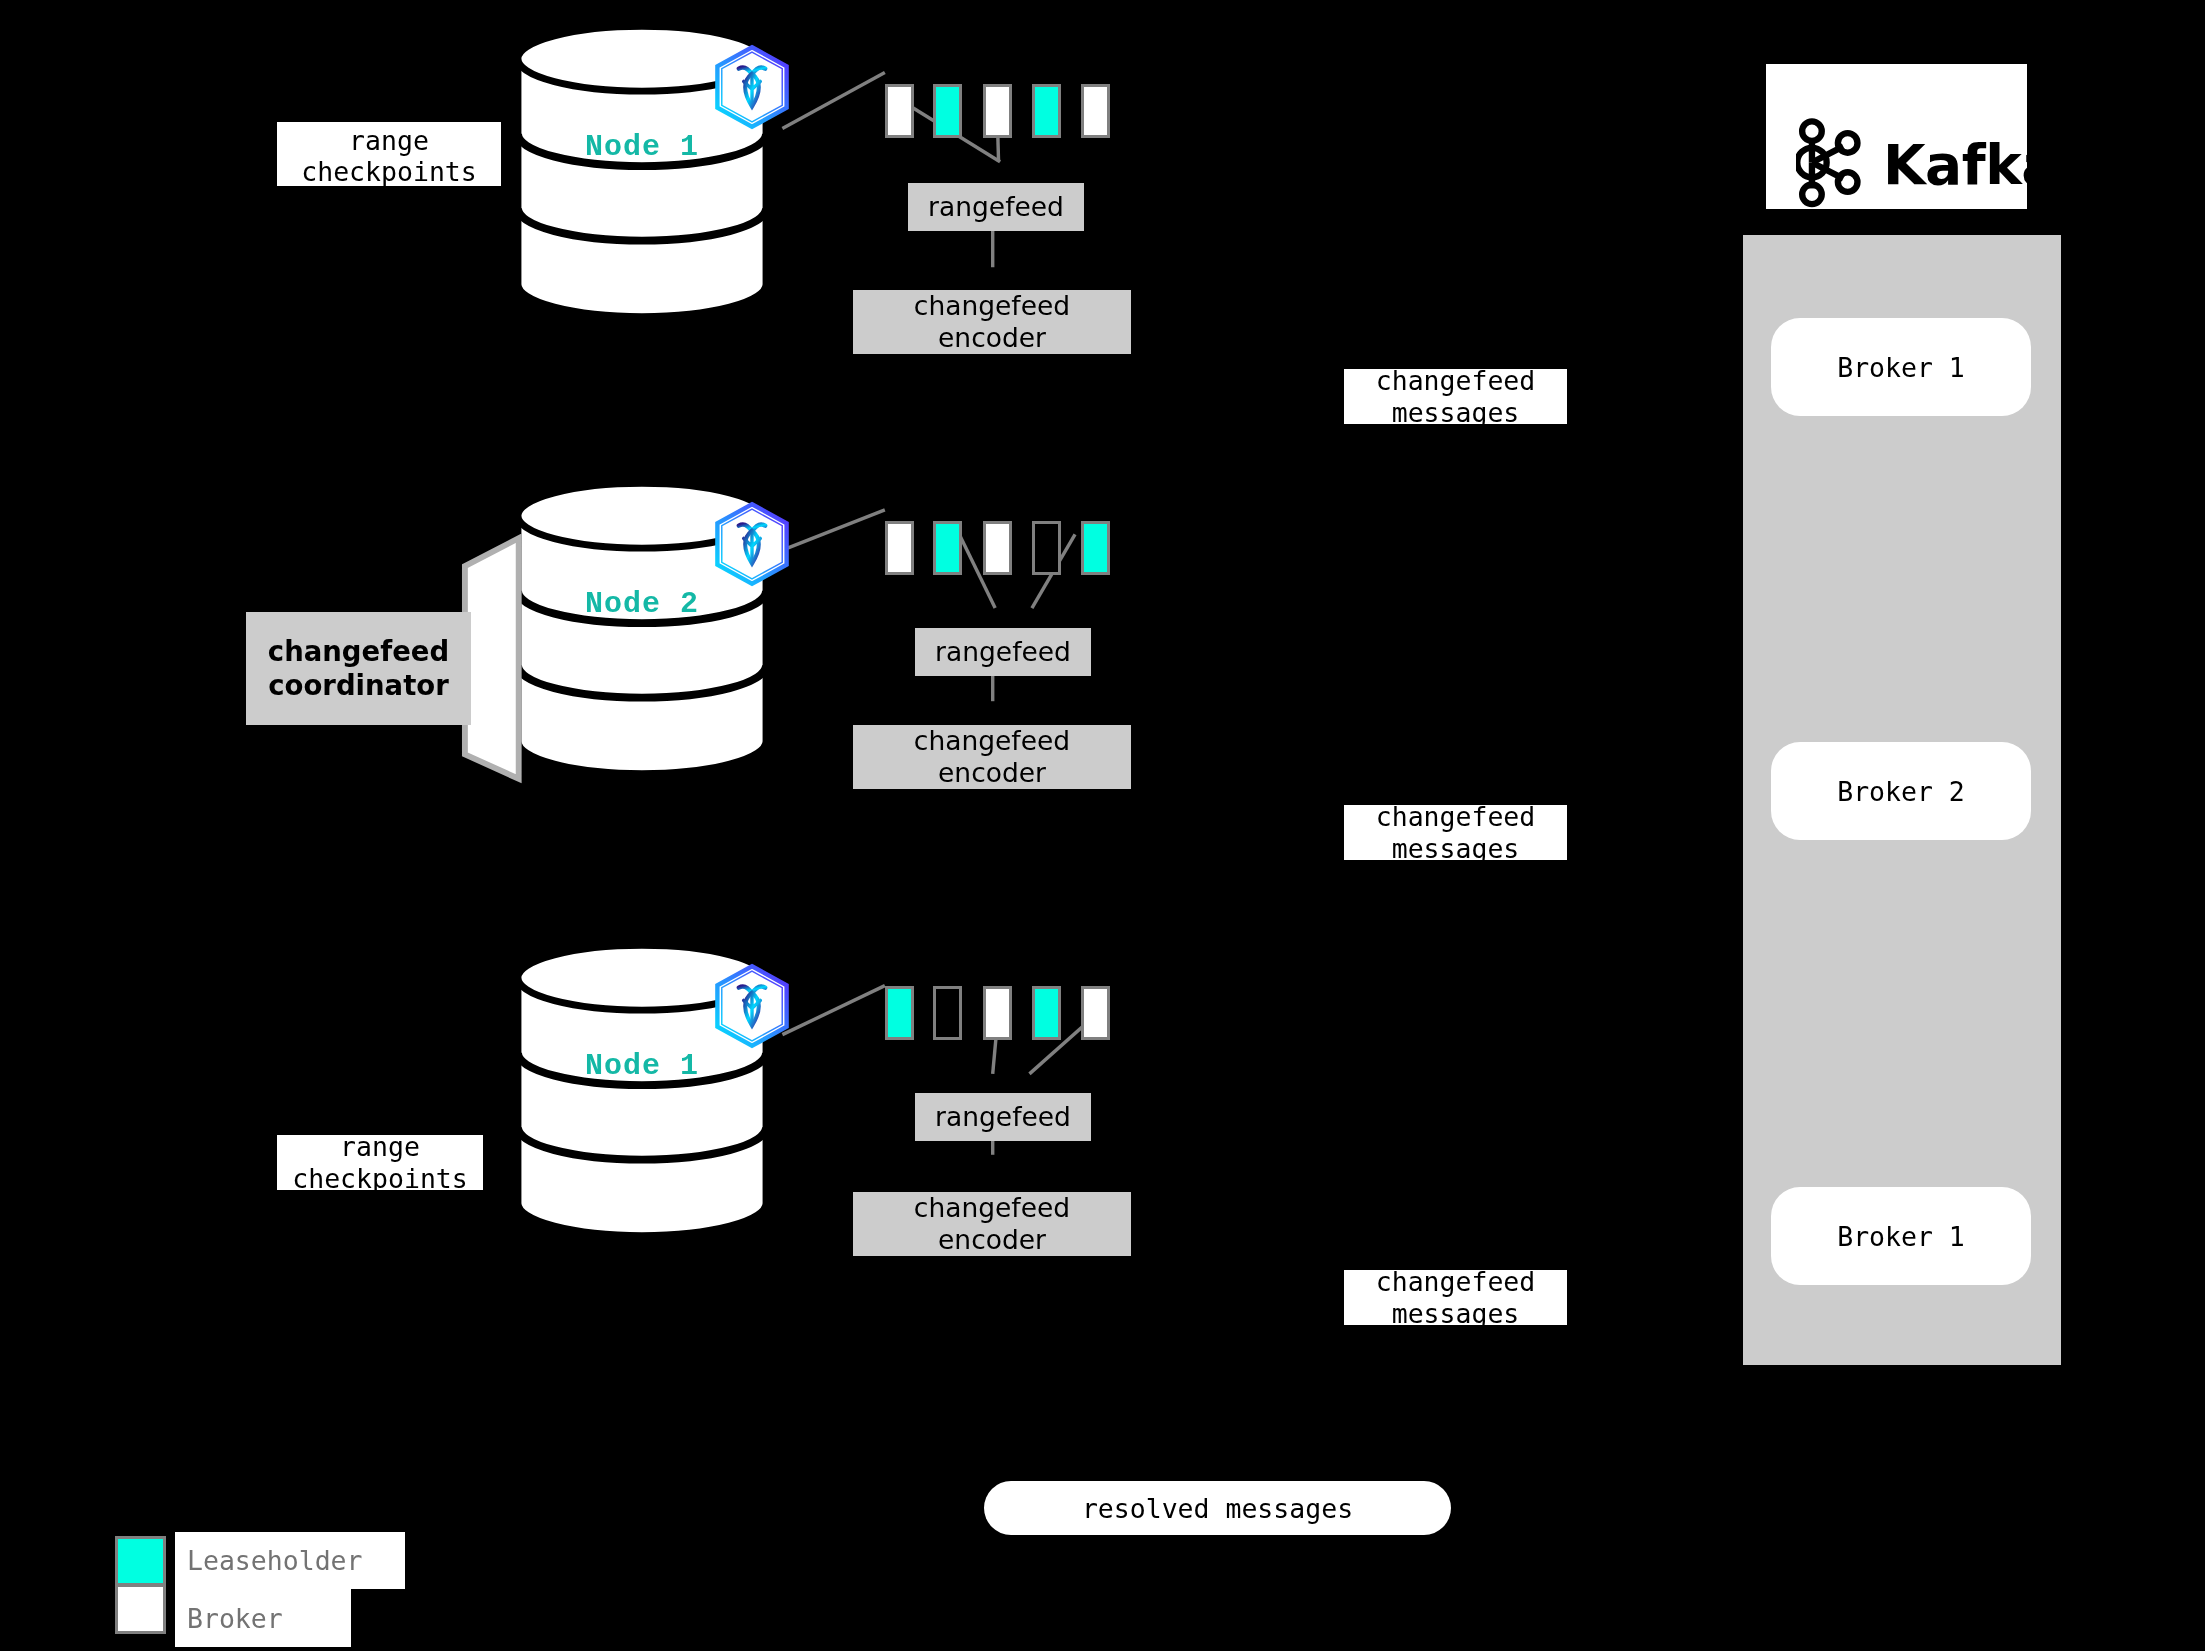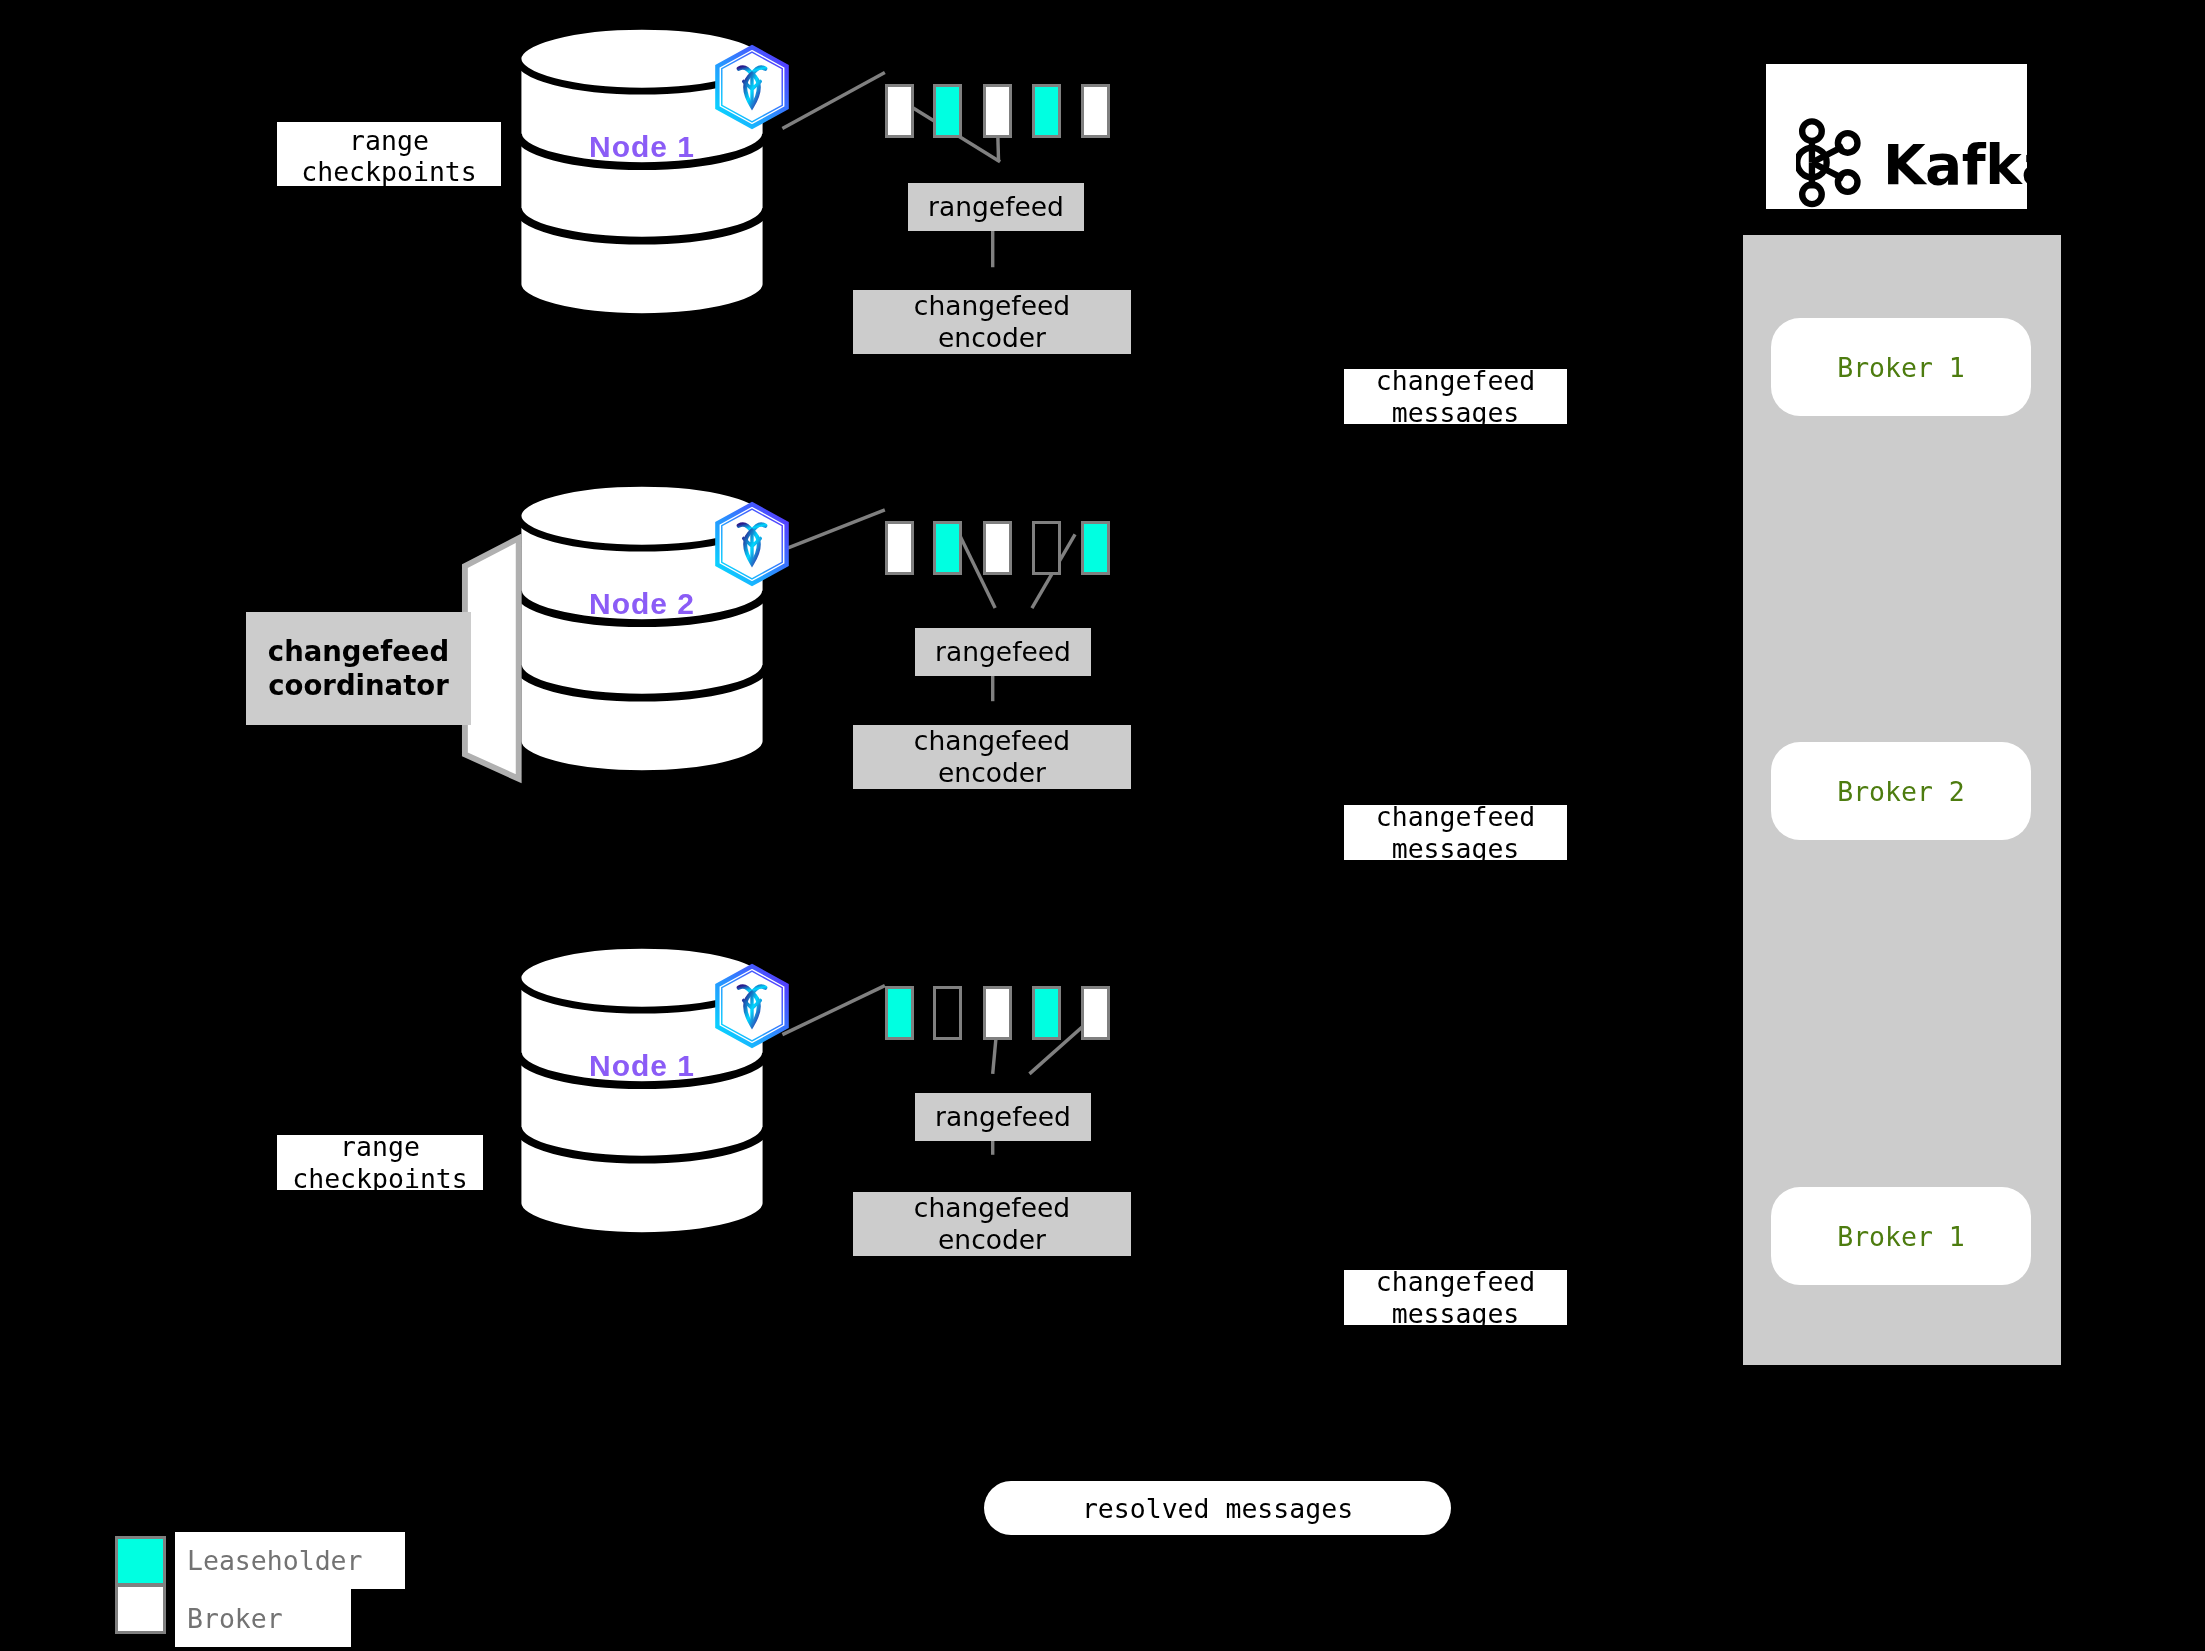--- a/index.html
+++ b/index.html
@@ -43,35 +43,35 @@
   .range{border:3.4px solid #808080;background:transparent;}
   .range.replica{background:#ffffff;}
   .range.leaseholder{background:#00ffe1;}
   .range.empty{background:#000000;}
 
   
   .cyl{position:absolute;}
   .cyl svg{display:block;}
 
   .nodelabel{
-    position:absolute;color:#8b5cf6;font-weight:bold;
-    font-family:Liberation Sans, sans-serif;
+    position:absolute;color:#14b8a6;font-weight:bold;
+    font-family:Liberation Mono, monospace;
     font-size:30px;letter-spacing:1px;white-space:pre;
     text-align:center;
   }
 
   
   .kafka-logo{background:#ffffff;display:flex;align-items:center;justify-content:center;gap:12.7px;}
   .kafka-word{
     font-family:"DejaVu Sans","Liberation Sans",sans-serif;
     font-weight:bold;font-size:55px;color:#000;letter-spacing:-0.5px;
   }
   .kafka-panel{background:#cccccc;}
   .broker{
-    background:#ffffff;border-radius:29px;color:#4d7c0f;
+    background:#ffffff;border-radius:29px;color:#000000;
     display:flex;align-items:center;justify-content:center;
     font-family:"DejaVu Sans Mono","Liberation Mono",monospace;
     font-size:26.5px;
   }
 
   .resolved{
     background:#ffffff;border-radius:490px;color:#000;
     display:flex;align-items:center;justify-content:center;
     font-family:"DejaVu Sans Mono","Liberation Mono",monospace;
     font-size:26.5px;

